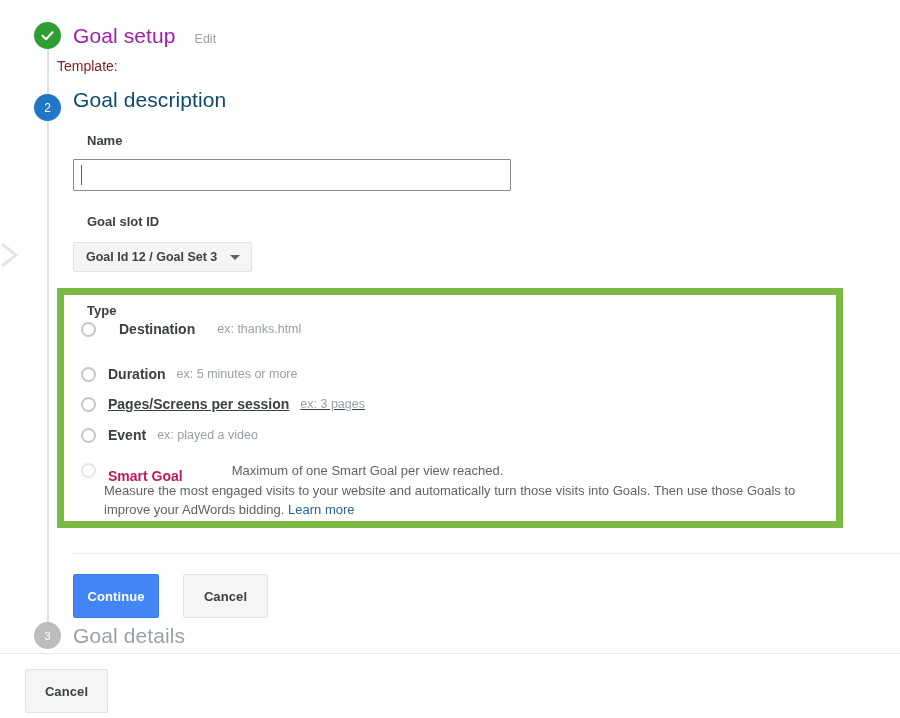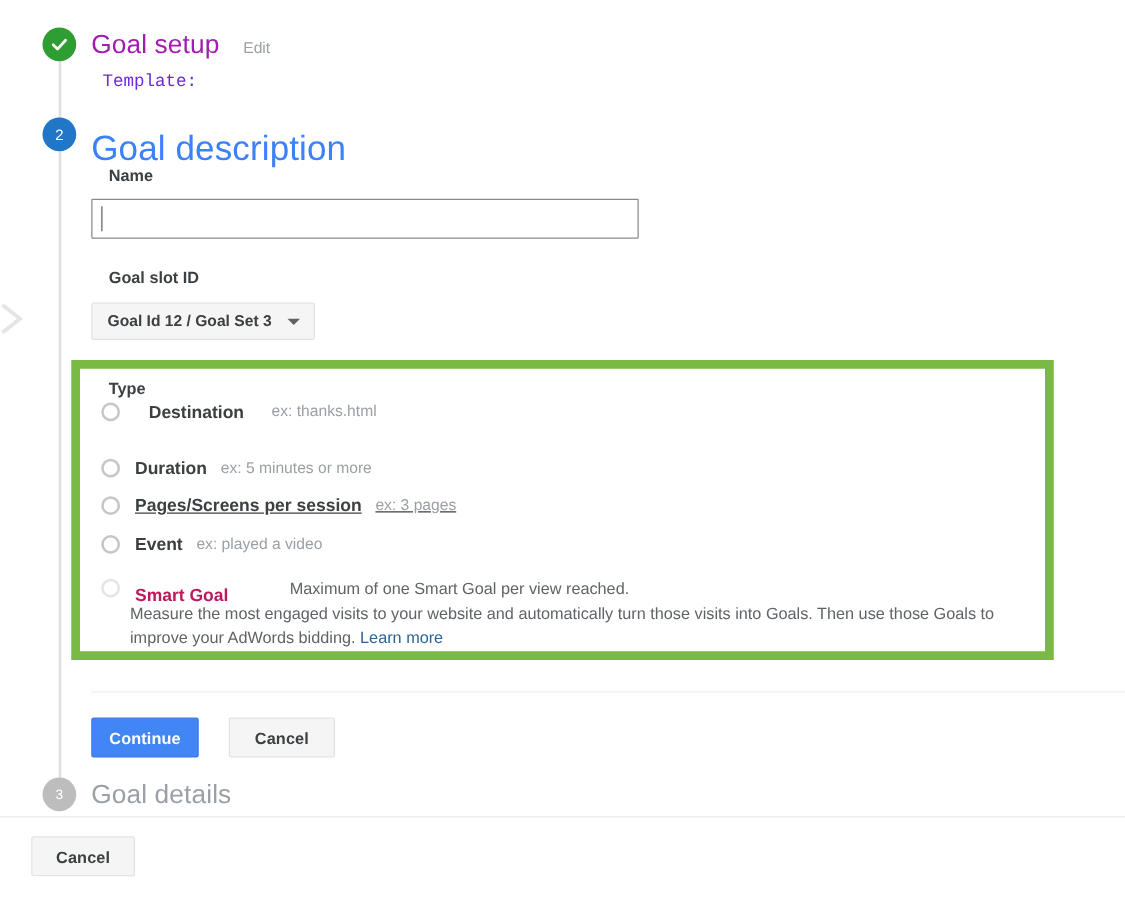--- a/index.html
+++ b/index.html
@@ -89,34 +89,33 @@
     letter-spacing: .1px;
   }
   .edit-link {
     margin-left: 19px;
     font-size: 12.5px;
     color: #9aa0a6;
     cursor: pointer;
   }
   .template-line {
     position: absolute;
-    left: 82px;
+    left: 57px;
     top: 58px;
     font-size: 14px;
-    color: #6d28d9;
-    font-family: Liberation Mono, monospace;
+    color: #7f1d1d;
   }
 
   
   .step2-title {
     position: absolute;
     left: 73px;
-    top: 103px;
-    font-size: 28px;
-    color: #3b82f6;
+    top: 88px;
+    font-size: 21px;
+    color: #0c4a6e;
     letter-spacing: .1px;
   }
 
   .field-label {
     font-size: 13px;
     font-weight: bold;
     color: #3c4043;
     padding-left: 14px;
   }
 
@@ -263,21 +262,21 @@
     left: 73px;
     top: 553px;
     width: 827px;
     height: 1px;
     background: #eceff1;
   }
 
   .btn {
     position: absolute;
     box-sizing: border-box;
-    height: 32px;
+    height: 44px;
     border-radius: 2px;
     font-size: 13px;
     font-weight: bold;
     font-family: "Liberation Sans", sans-serif;
     display: flex;
     align-items: center;
     justify-content: center;
     cursor: pointer;
     letter-spacing: .1px;
   }

